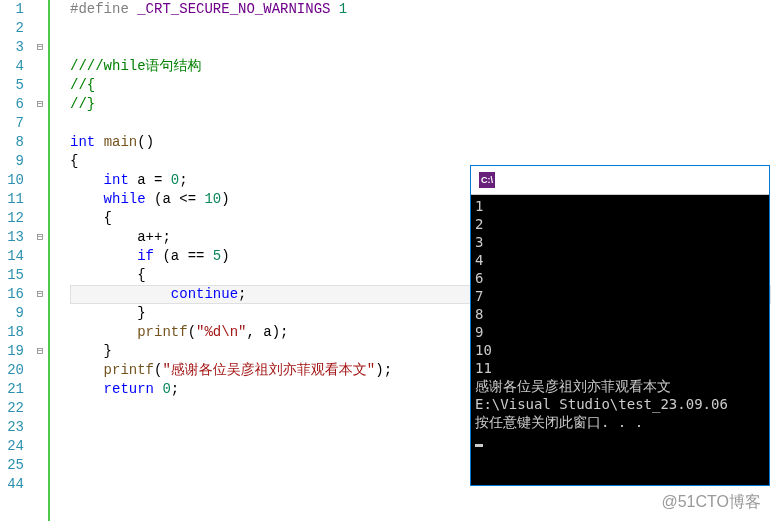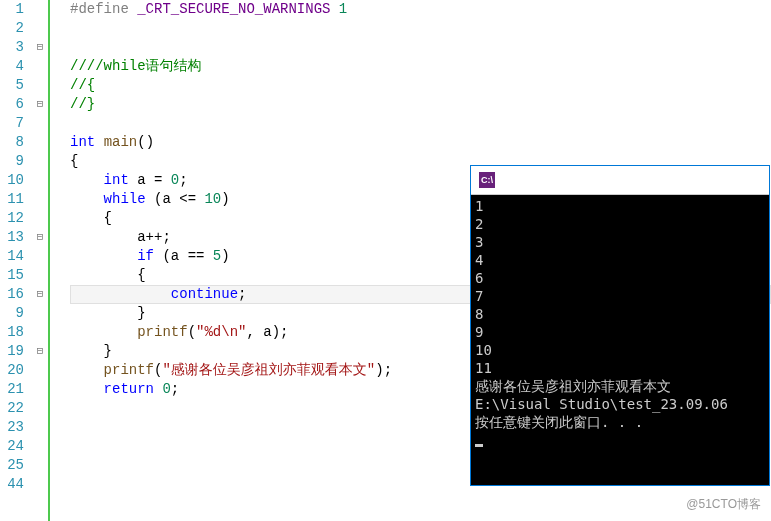--- a/index.html
+++ b/index.html
@@ -18,21 +18,21 @@
     .cmt { color: #008000; margin-top: 45px; }
     .mac { color: #6f008a; }
     .fn { color: #74531f; }
     .num { color: #098658; }
     .txt { color: #000; }
     .console-window { position: absolute; left: 470px; top: 165px; width: 300px; border: 1px solid #0078d7; background: #fff; }
     .console-title { background: #fff; padding: 6px 8px; display: flex; align-items: center; gap: 6px; font-family: 'Segoe UI', sans-serif; font-size: 12px; color: #000; border-bottom: 1px solid #ccc; }
     .console-icon { width: 16px; height: 16px; background: #68217a; display: inline-flex; align-items: center; justify-content: center; color: #fff; font-size: 9px; font-weight: bold; }
     .console-body { background: #000; color: #ccc; font-family: 'NSimSun', 'SimSun', Consolas, monospace; font-size: 14px; padding: 2px 4px; min-height: 290px; white-space: pre; line-height: 18px; }
     .cursor-blk { display: inline-block; width: 8px; height: 3px; background: #ccc; vertical-align: bottom; margin-bottom: 2px; }
-    .watermark { position: absolute; right: 10px; bottom: 8px; color: #999; font-size: 12px; font-family: 'Microsoft YaHei', sans-serif; }
+    .watermark { position: absolute; right: 10px; bottom: 8px; color: #999; font-size: 16px; font-family: 'Microsoft YaHei', sans-serif; }
   </style>
 </head>
 <body>
 
 <div class="editor">
   <div class="gutter" id="gutter">
       <div class="gutter-line">1</div>
       <div class="gutter-line">2</div>
       <div class="gutter-line">3</div>
       <div class="gutter-line">4</div>

